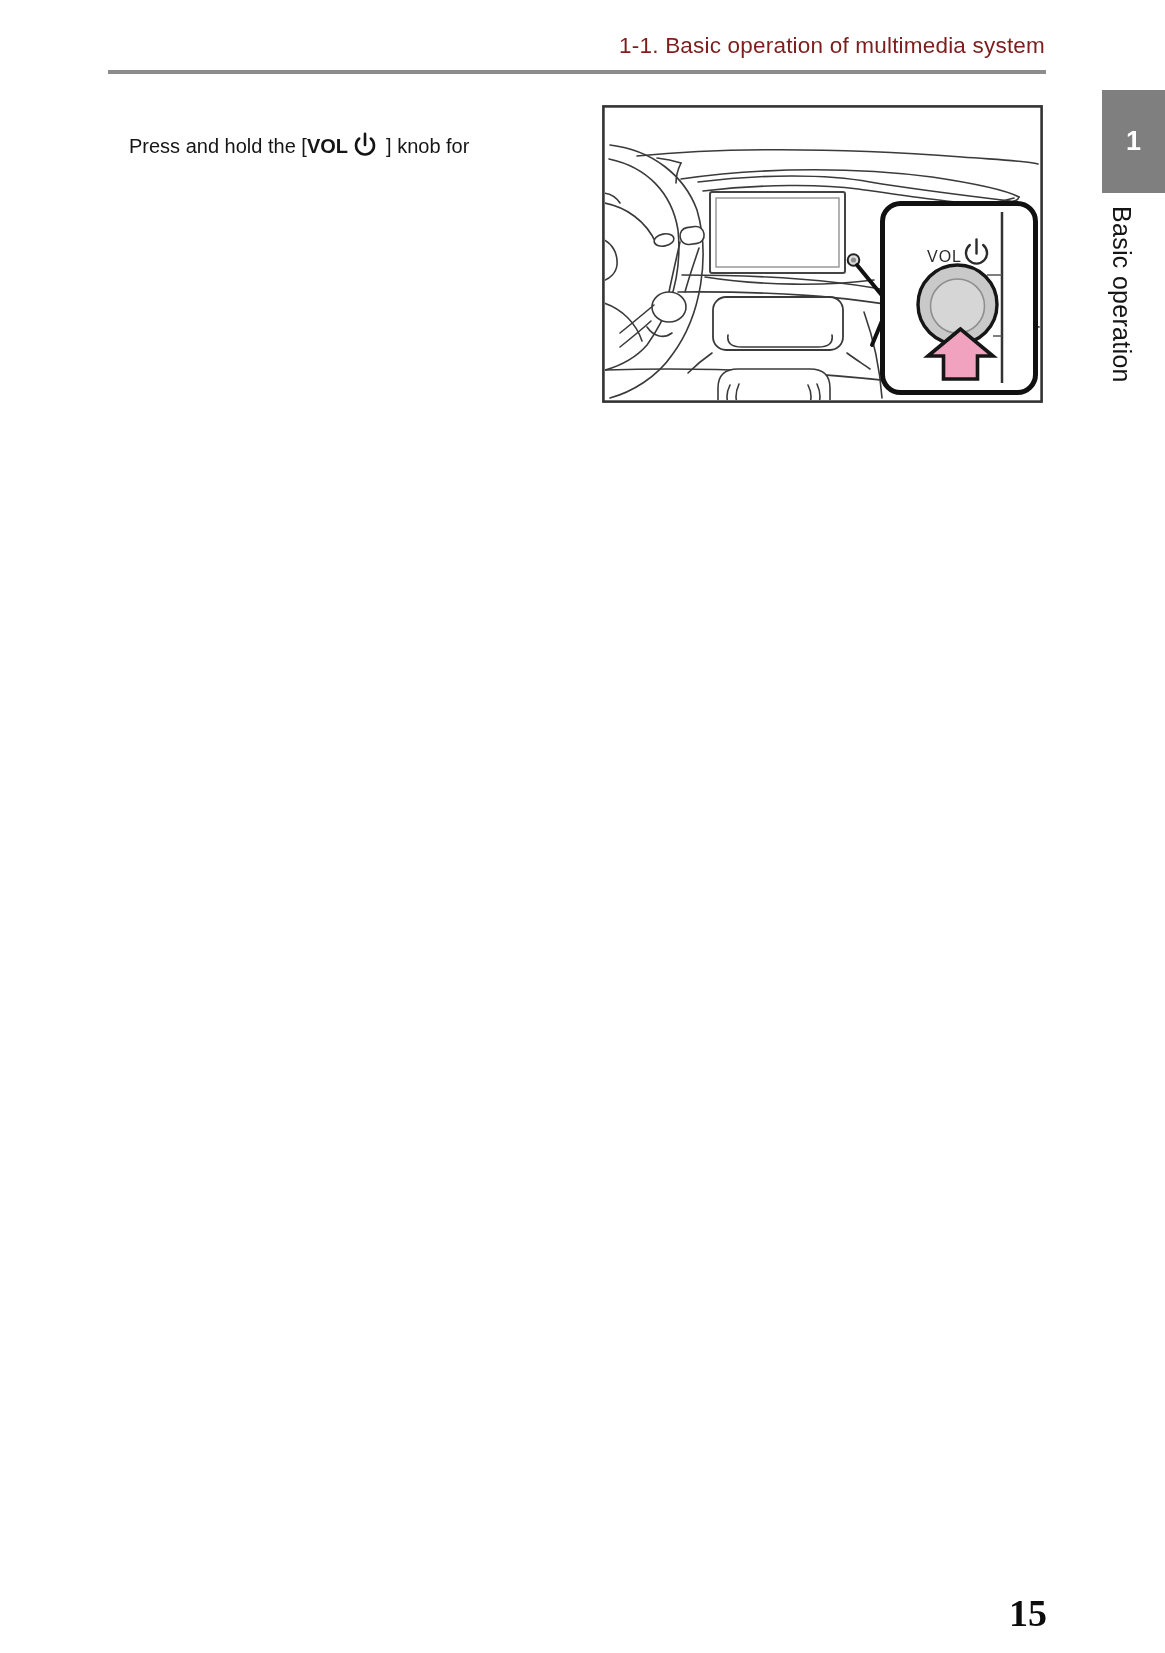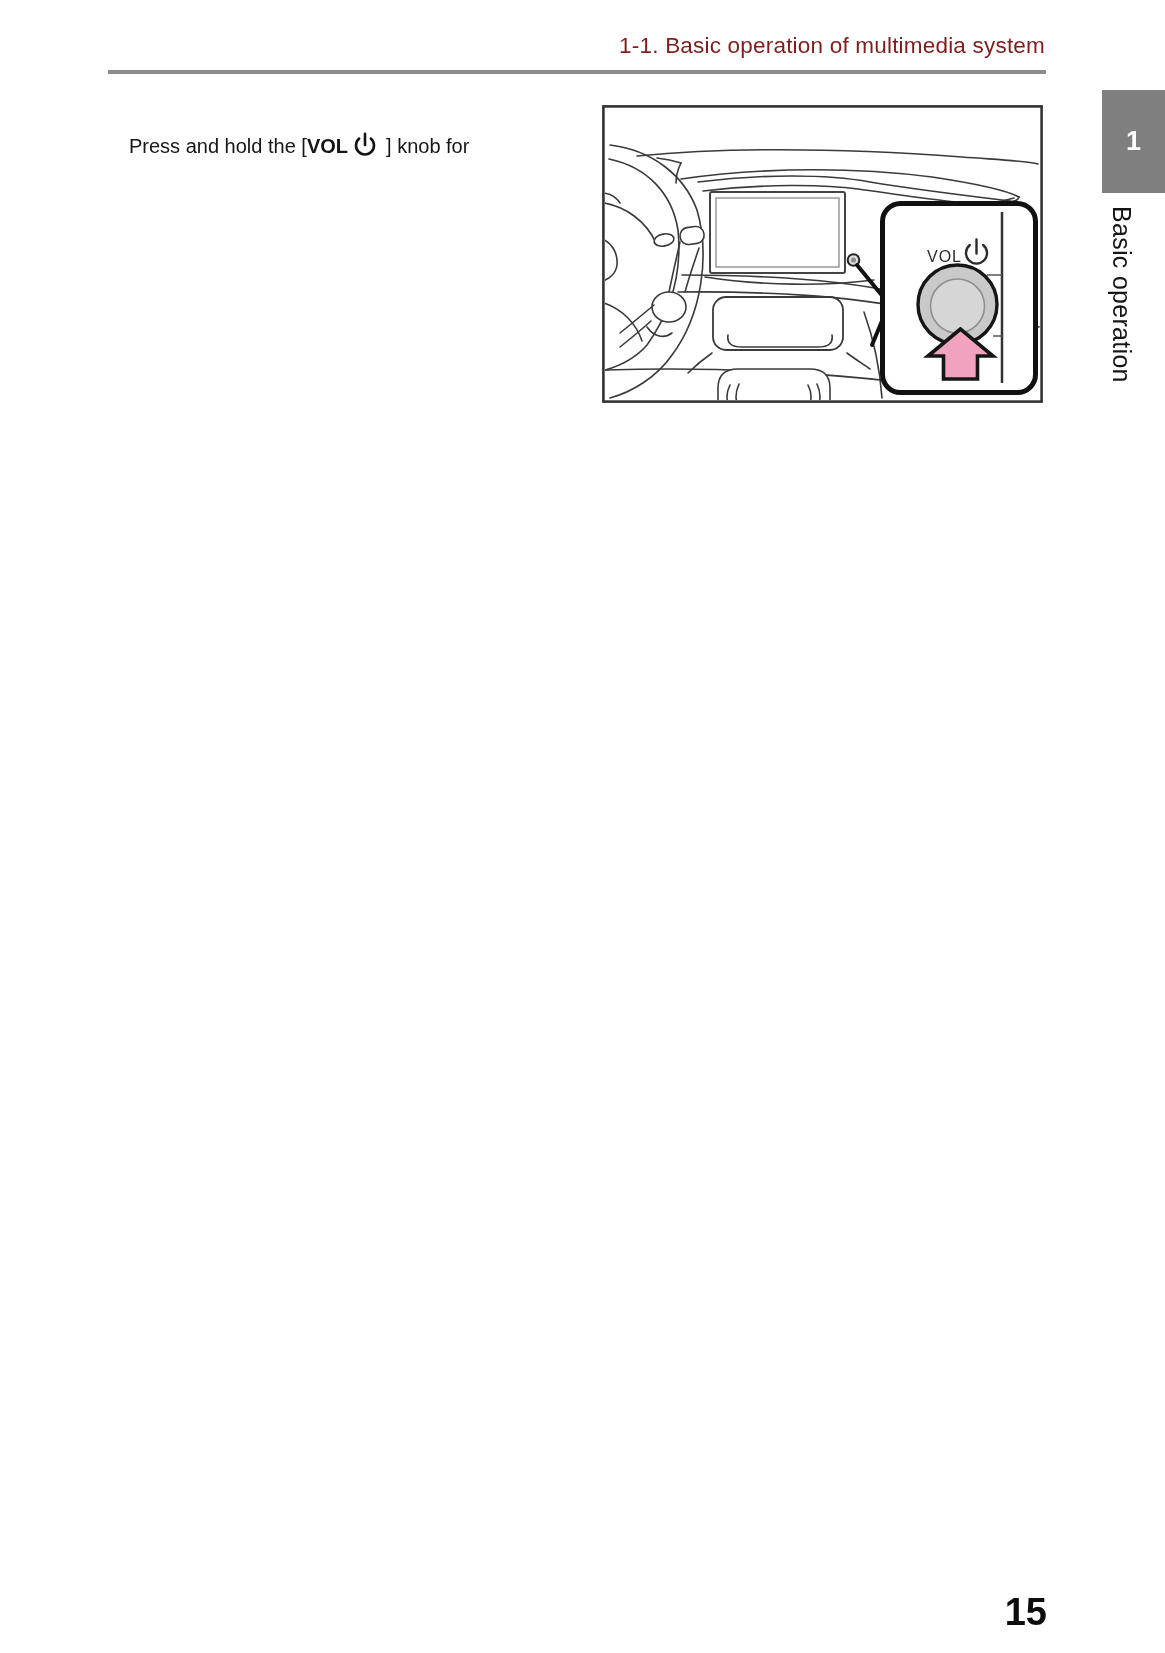--- a/index.html
+++ b/index.html
@@ -64,20 +64,21 @@
     letter-spacing: 0.3px;
     color: #151515;
     white-space: nowrap;
   }
   .page-number {
     position: absolute;
     top: 1591px; right: 118px;
     font-size: 38px;
     font-weight: bold;
     color: #0d0d0d;
+    font-family: Liberation Serif, serif;
   }
   svg text { font-family: "Liberation Sans", sans-serif; }
 </style>
 </head>
 <body>
 
 <div class="header-title">1-1. Basic operation of multimedia system</div>
 <div class="header-rule"></div>
 
 <div class="instruction">

